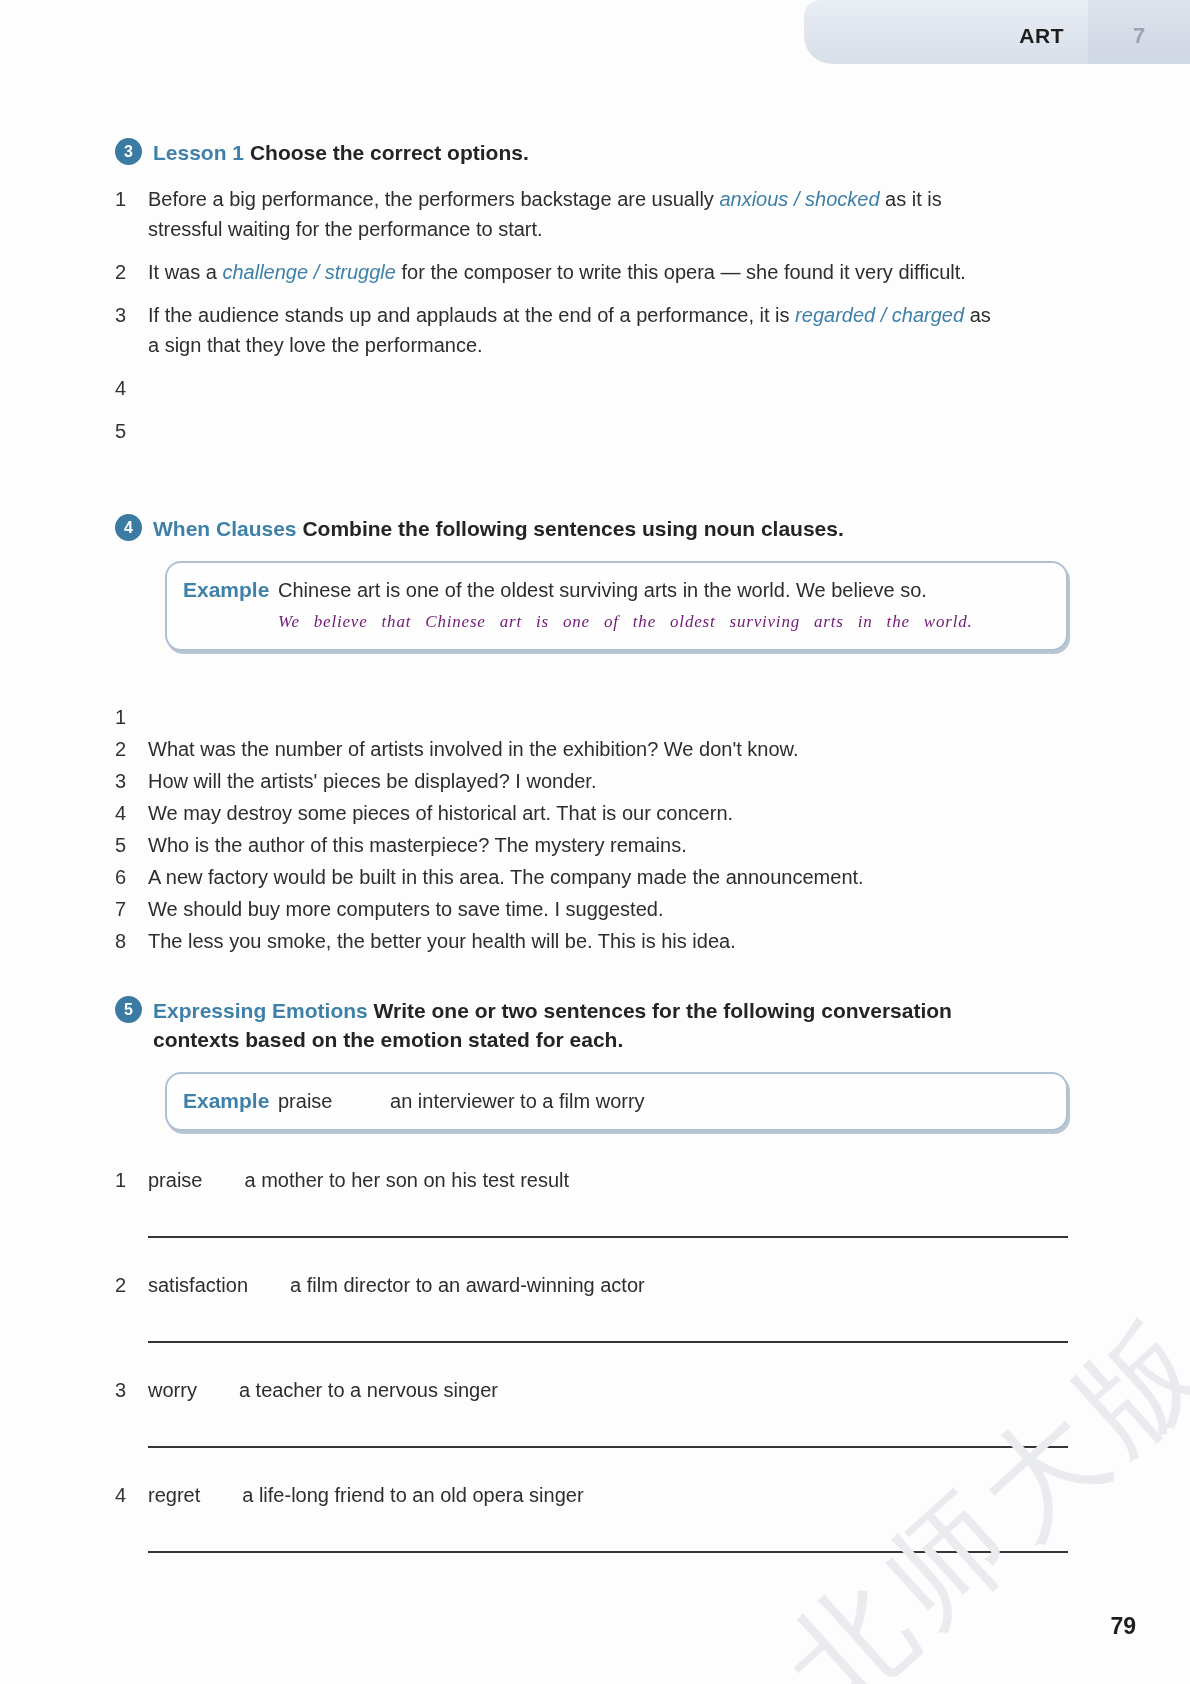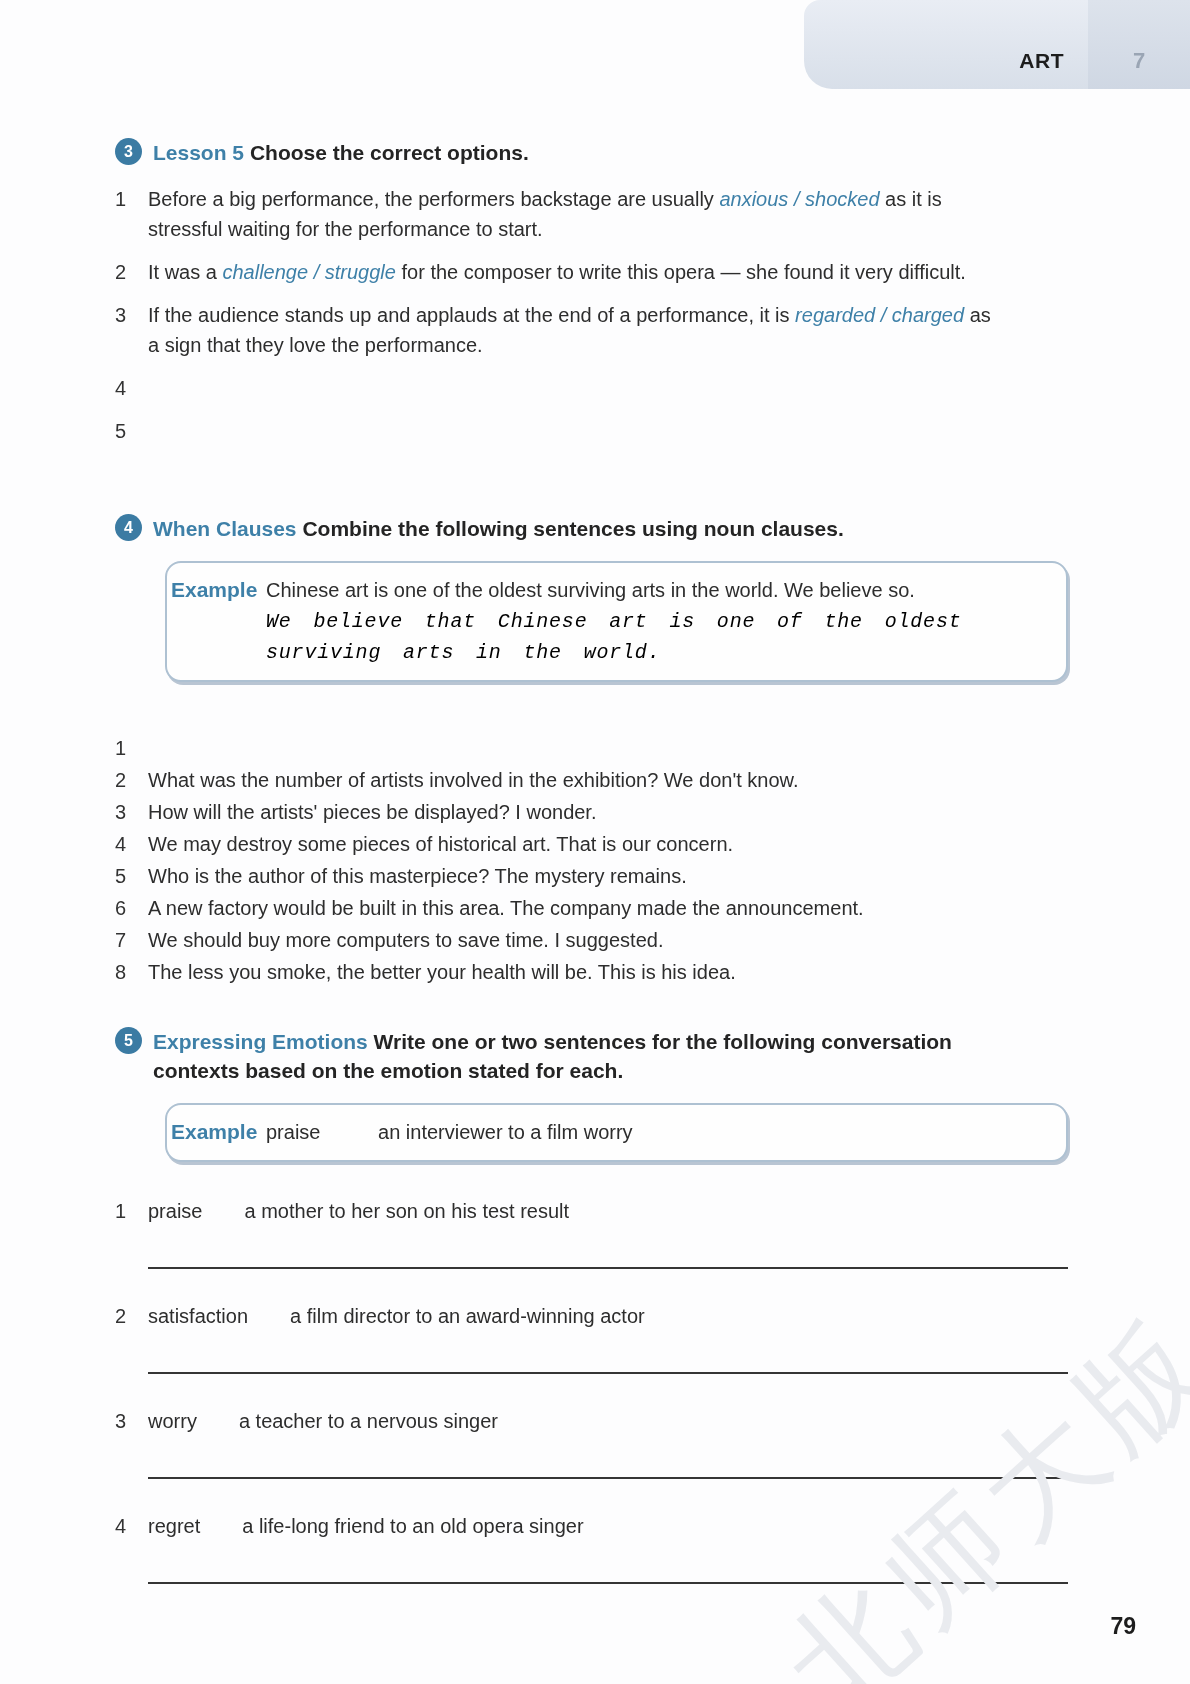--- a/index.html
+++ b/index.html
@@ -7,21 +7,21 @@
     position:relative;
     width:1190px;height:1684px;
     background:#fdfdfe;
     overflow:hidden;
     font-family:"Liberation Sans", sans-serif;
     color:#2a2a2a;
   }
   
   .unit-tab{
     position:absolute;top:0;right:0;
-    width:386px;height:89px;
+    width:386px;height:64px;
     border-radius:16px 0 0 28px;
     background:linear-gradient(180deg,#e9edf4 0%,#d8dfe9 100%);
     display:flex;align-items:stretch;
     overflow:hidden;
   }
   .unit-tab .unit-left{
     flex:1;display:flex;align-items:flex-end;justify-content:flex-end;
     padding:0 24px 16px 0;
   }
   .unit-label{font-weight:bold;font-size:21px;color:#1d1d1d;letter-spacing:.5px;}
@@ -54,32 +54,32 @@
   .plain-items .item-text{line-height:31px;}
   .plain-items .item-num{line-height:31px;}
   .plain-items .item-row{margin-bottom:1px;}
   
   .example-box{
     margin:18px 0 0 50px;
     border:2px solid #aec1d2;
     border-radius:16px;
     background:#fefefe;
     box-shadow:2px 3px 0 rgba(130,152,174,.55);
-    padding:12px 18px 12px 4px;
+    padding:12px 18px 12px 16px;
     display:flex;align-items:flex-start;
   }
   .example-label{
     flex:0 0 95px;color:#3e80a8;font-weight:bold;font-size:21px;line-height:30px;
   }
   .example-content{flex:1;font-size:20px;line-height:31px;color:#2d2d2d;}
   .example-emotion{display:inline-block;margin-right:52px;}
   .handwriting{
-    font-family:Liberation Mono, monospace;
-    font-style:italic;font-size:20px;letter-spacing:.8px;word-spacing:5px;
-    color:#000000;
+    font-family:Liberation Serif, serif;
+    font-style:italic;font-size:17px;letter-spacing:.8px;word-spacing:5px;
+    color:#701a75;
   }
   .wide-hand{word-spacing:9px;}
   
   .answer-items{margin-top:34px;}
   .answer-item{margin-bottom:0;}
   .answer-item .item-row{margin-bottom:0;}
   .emotion-label{display:inline-block;margin-right:42px;}
   .answer-line{
     margin-left:33px;margin-top:41px;margin-bottom:32px;
     border-bottom:2px solid #353535;height:0;
@@ -114,21 +114,21 @@
       <span class="unit-number">7</span>
     </div>
   </div>
 
   <div class="content">
 
     <div class="section">
       <div class="section-header">
         <div class="badge">3</div>
         <div class="section-title">
-          <span class="title-accent">Lesson 5</span>
+          <span class="title-accent">Lesson 1</span>
           <span>Choose the correct options.</span>
         </div>
       </div>
       <div class="items" id="ex3-items">
           <div class="item-row">
             <span class="item-num">1</span>
             <div class="item-text"><span>Before a big performance, the performers backstage are usually </span><span class="accent">anxious / shocked</span><span> as it is stressful waiting for the performance to start.</span></div>
           </div>
           <div class="item-row">
             <span class="item-num">2</span>

